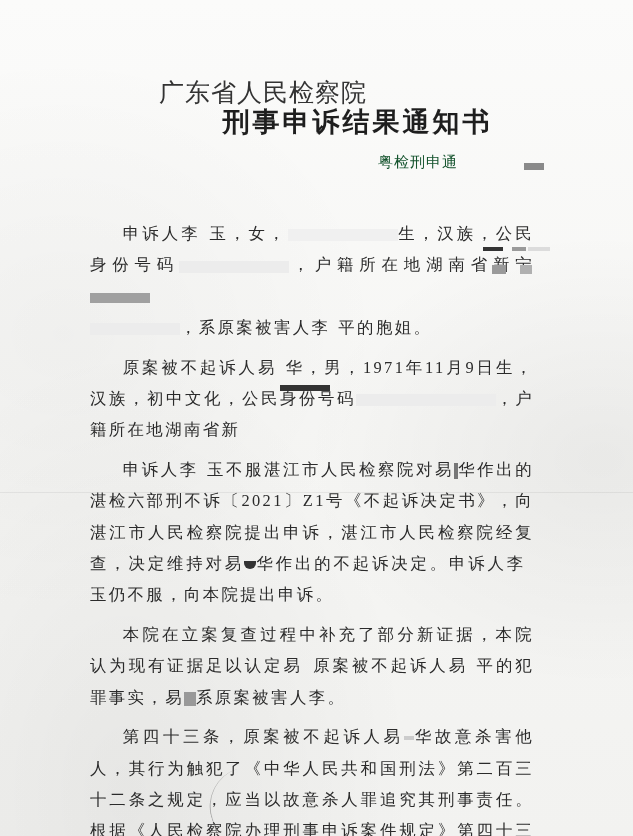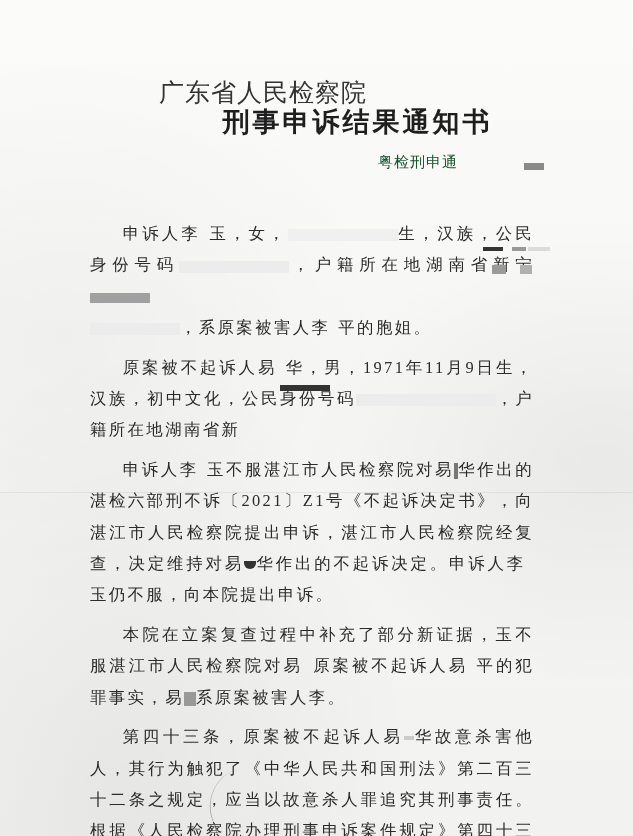--- a/index.html
+++ b/index.html
@@ -124,21 +124,21 @@
 
   <p class="para">
     <span>原案被不起诉人易</span><span class="redact" style="width:8px;background:transparent"></span><span>华，男，1971年11月9日生，汉族，初中文化，公民身份号码</span><span class="redact" style="width:140px;background:#ececec"></span><span>，户籍所在地湖南省新</span><span class="redact" style="width:150px;background:transparent"></span>
   </p>
 
   <p class="para">
     <span>申诉人李</span><span class="redact" style="width:8px;background:transparent"></span><span>玉不服湛江市人民检察院对易</span><span class="redact" style="width:4px;height:16px;background:#777"></span><span>华作出的湛检六部刑不诉〔2021〕Z1号《不起诉决定书》，向湛江市人民检察院提出申诉，湛江市人民检察院经复查，决定维持对易</span><span class="redact" style="width:12px;height:8px;background:#333;border-radius:0 0 6px 6px"></span><span>华作出的不起诉决定。申诉人李</span><span class="redact" style="width:8px;background:transparent"></span><span>玉仍不服，向本院提出申诉。</span>
   </p>
 
   <p class="para">
-    <span>本院在立案复查过程中补充了部分新证据，玉不服湛江市人民检察院对易</span><span class="redact" style="width:10px;background:transparent"></span><span>原案被不起诉人易</span><span class="redact" style="width:8px;background:transparent"></span><span>平的犯罪事实，易</span><span class="redact" style="width:12px;height:14px;background:#999"></span><span>系原案被害人李。</span>
+    <span>本院在立案复查过程中补充了部分新证据，本院认为现有证据足以认定易</span><span class="redact" style="width:10px;background:transparent"></span><span>原案被不起诉人易</span><span class="redact" style="width:8px;background:transparent"></span><span>平的犯罪事实，易</span><span class="redact" style="width:12px;height:14px;background:#999"></span><span>系原案被害人李。</span>
   </p>
 
   <p class="para">
     <span>第四十三条，原案被不起诉人易</span><span class="redact" style="width:10px;height:4px;background:#ccc"></span><span>华故意杀害他人，其行为触犯了《中华人民共和国刑法》第二百三十二条之规定，应当以故意杀人罪追究其刑事责任。根据《人民检察院办理刑事申诉案件规定》第四十三条（三）项之规定，湛江市人民检察院湛检六部刑不诉〔2021〕Z1号《不起诉决定书》应予撤销。</span>
   </p>
 
 </div>
 
 <div class="blk dark" style="left:483px;top:247px;width:20px;height:4px;"></div>
 <div class="blk" style="left:512px;top:247px;width:14px;height:4px;"></div>

